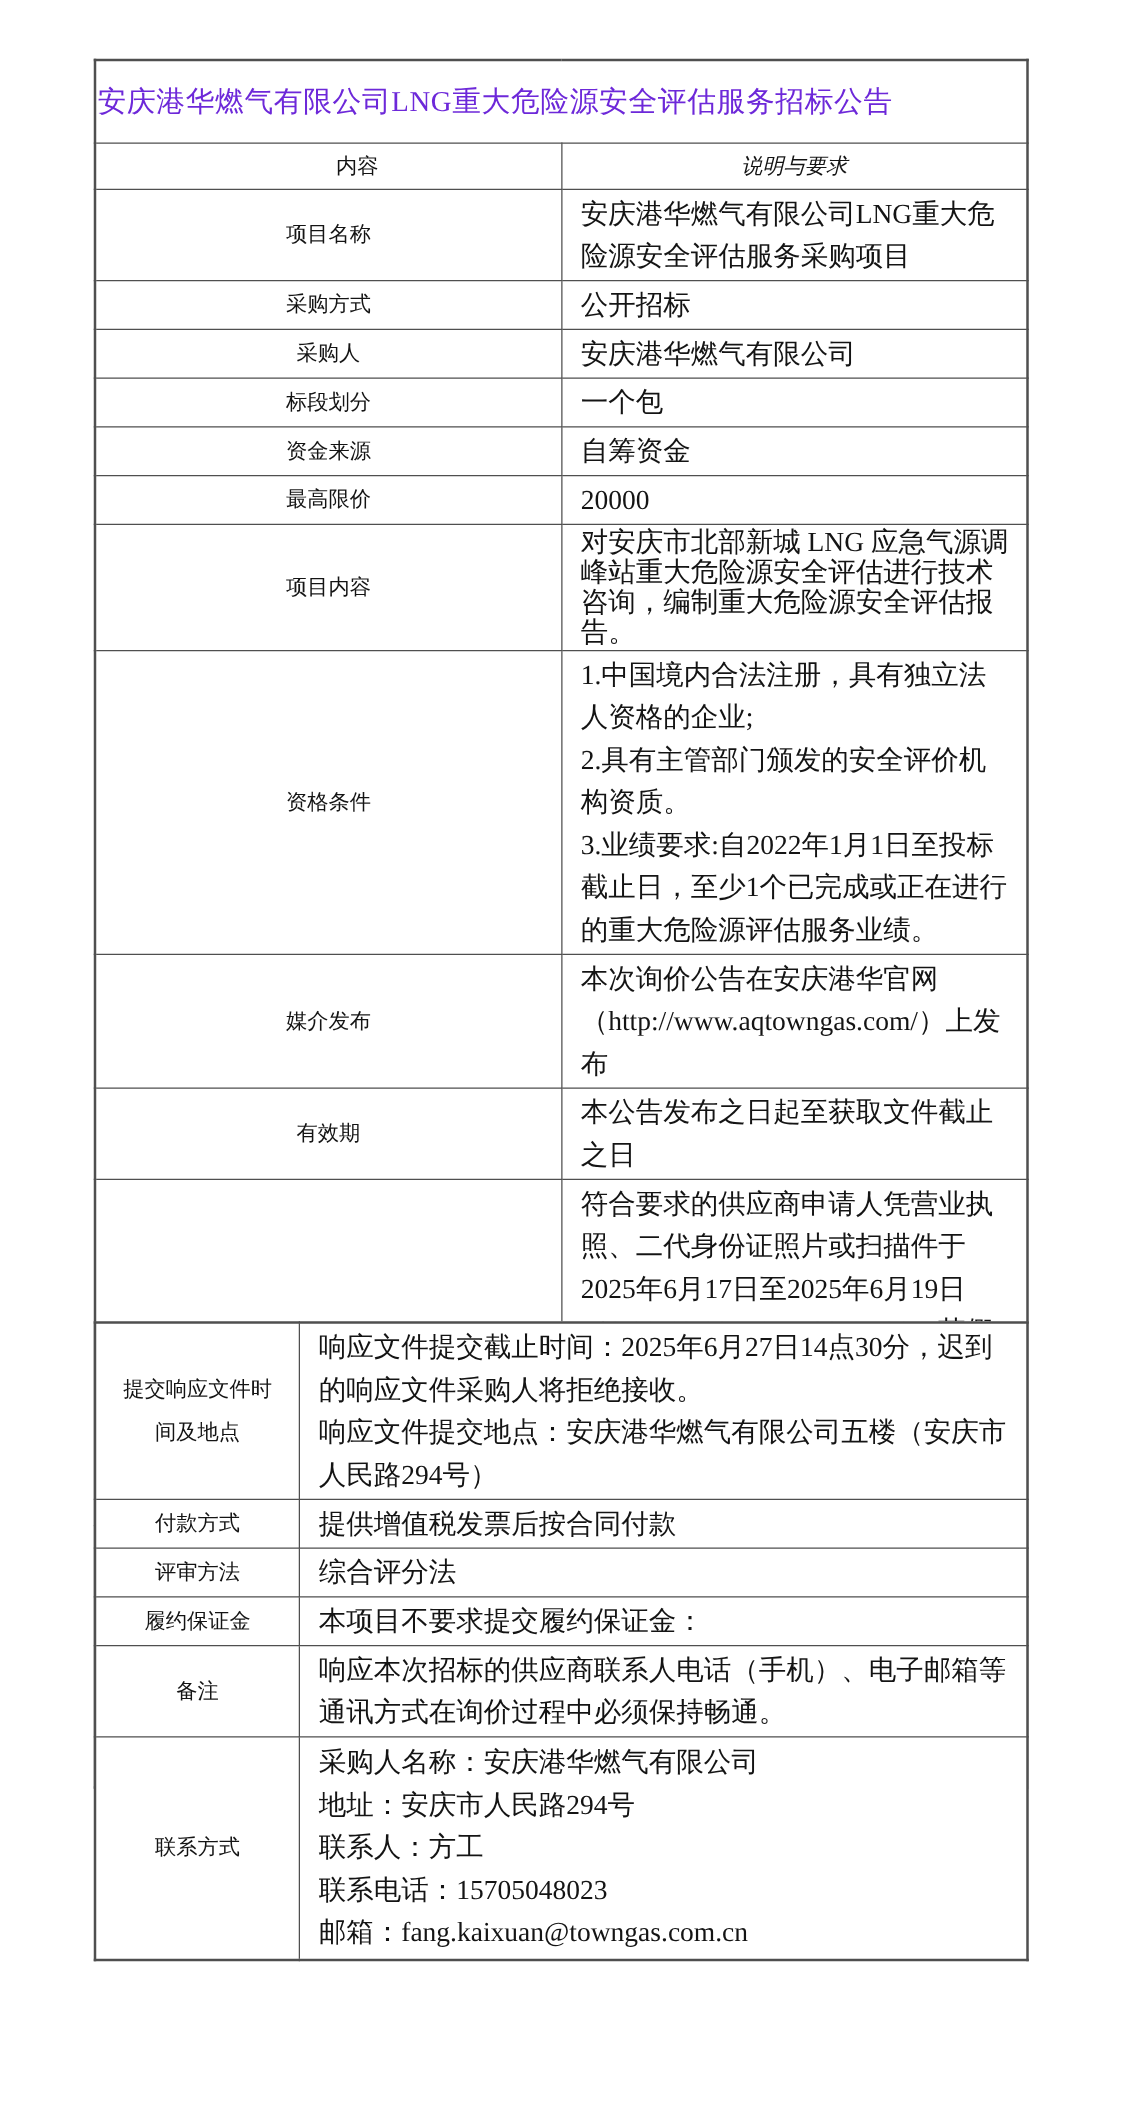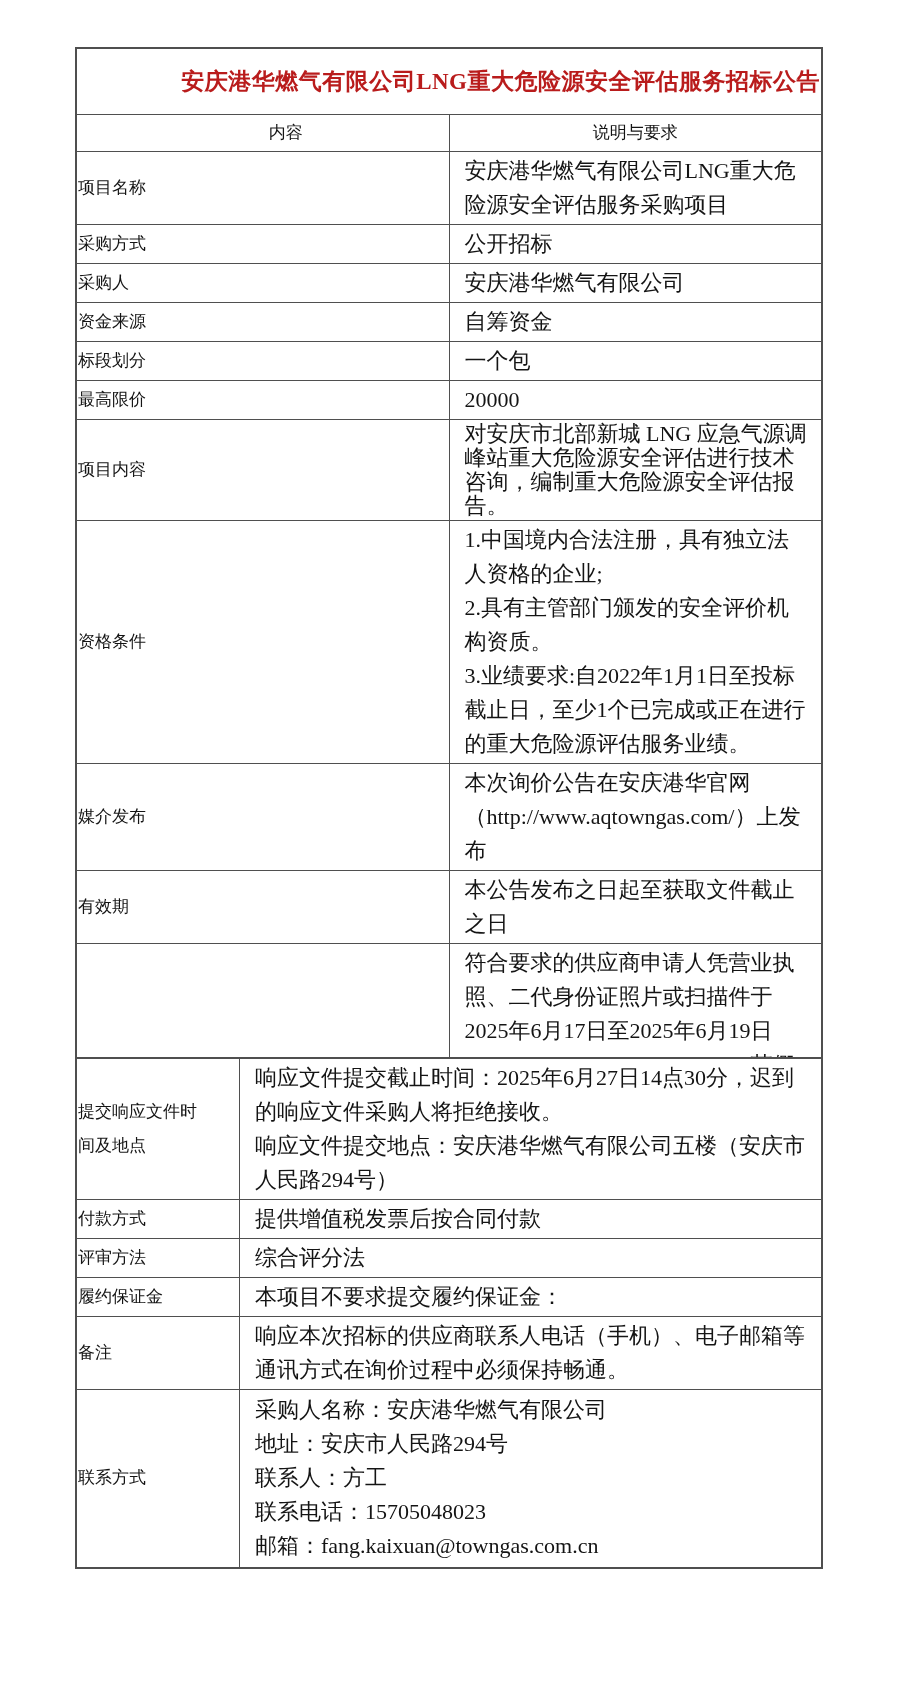--- a/index.html
+++ b/index.html
@@ -9,68 +9,68 @@
     overflow:hidden;
   }
   table.doc {
     position:absolute; left:75px; width:748px;
     border-collapse:collapse; table-layout:fixed;
     background:#ffffff;
   }
   table.doc, table.doc td { border:1px solid #4f4f4f; }
   table.doc { border-width:2px; }
   td.lbl {
-    width:160px; vertical-align:middle;
+    width:160px; text-align:center; vertical-align:middle;
     font-size:17px; line-height:34px; white-space:pre-line; color:#141414;
   }
   td.val {
     vertical-align:middle; font-size:22px; line-height:34px;
     padding:2px 12px 2px 15px; white-space:pre-line; color:#141414;
     overflow:hidden;
   }
   td.val.tight { line-height:24px; }
   td.title-cell {
-    text-align:right; vertical-align:middle;
-    font-size:23px; font-weight:bold; letter-spacing:0.5px; color:#b91c1c;
+    text-align:left; vertical-align:middle;
+    font-size:23px; font-weight:normal; letter-spacing:0.5px; color:#6d28d9;
   }
   td.hdr { text-align:center; vertical-align:middle; font-size:17px;padding-left:47px; }
 </style>
 </head>
 <body>
 
 <div class="page">
 
   <table class="doc" style="top:47px;">
     <tbody>
         <tr style="height:66px">
       <td class="title-cell" colspan="2">安庆港华燃气有限公司LNG重大危险源安全评估服务招标公告</td>
     </tr>
     <tr style="height:36px">
       <td class="lbl hdr">内容</td>
-      <td class="val hdr" style="padding:0;">说明与要求</td>
+      <td class="val hdr" style="padding:0;font-style:italic;">说明与要求</td>
     </tr>
     <tr style="height:36px">
       <td class="lbl">项目名称</td>
       <td class="val">安庆港华燃气有限公司LNG重大危险源安全评估服务采购项目</td>
     </tr>
     <tr style="height:36px">
       <td class="lbl">采购方式</td>
       <td class="val">公开招标</td>
     </tr>
     <tr style="height:36px">
       <td class="lbl">采购人</td>
       <td class="val">安庆港华燃气有限公司</td>
     </tr>
     <tr style="height:36px">
+      <td class="lbl">标段划分</td>
+      <td class="val">一个包</td>
+    </tr>
+    <tr style="height:36px">
       <td class="lbl">资金来源</td>
       <td class="val">自筹资金</td>
-    </tr>
-    <tr style="height:36px">
-      <td class="lbl">标段划分</td>
-      <td class="val">一个包</td>
     </tr>
     <tr style="height:38px">
       <td class="lbl">最高限价</td>
       <td class="val">20000</td>
     </tr>
     <tr style="height:99px">
       <td class="lbl">项目内容</td>
       <td class="val tight">对安庆市北部新城 LNG 应急气源调峰站重大危险源安全评估进行技术咨询，编制重大危险源安全评估报告。</td>
     </tr>
     <tr style="height:137px">

